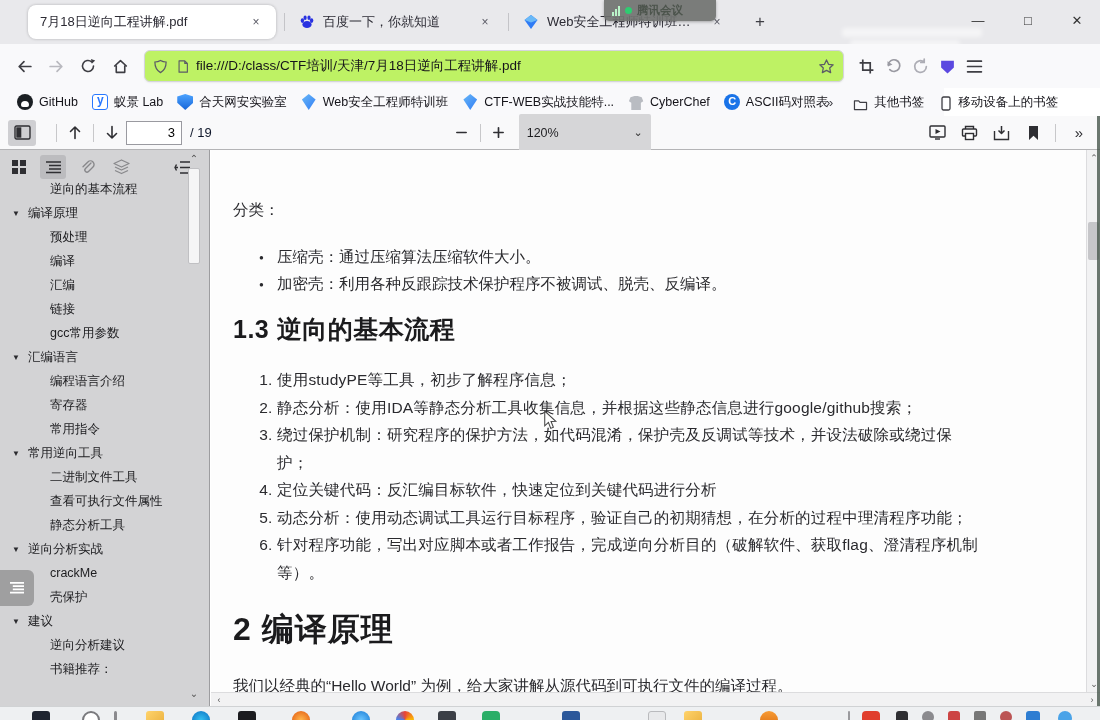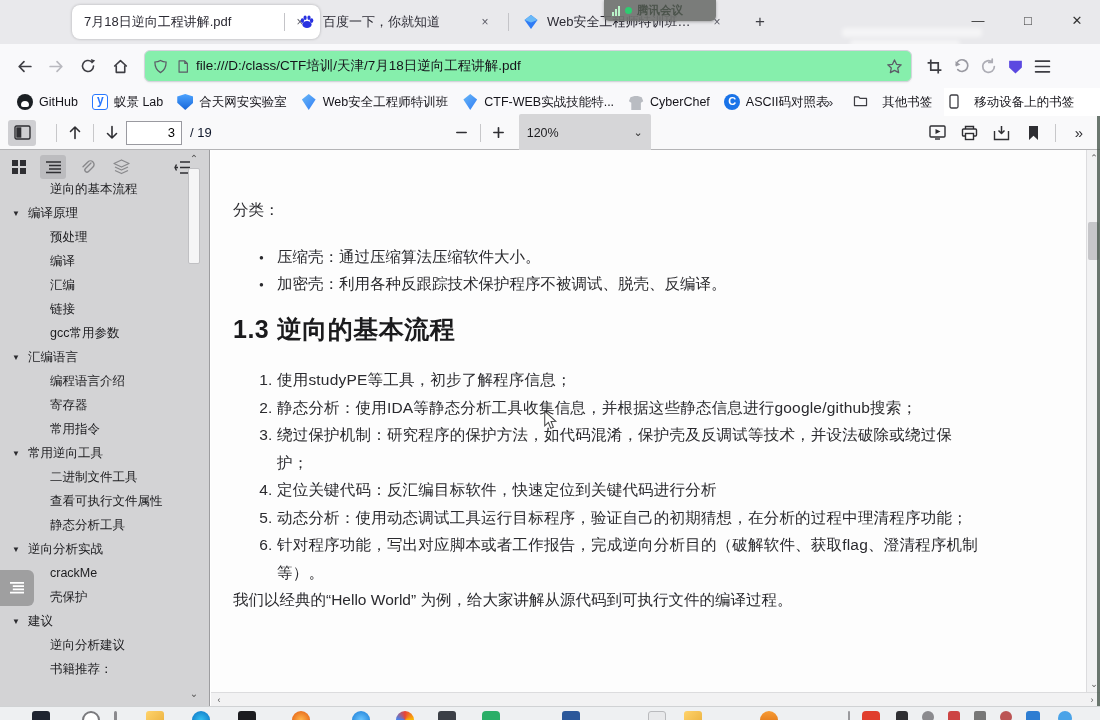--- a/index.html
+++ b/index.html
@@ -4,58 +4,58 @@
 <style>
   * { margin:0; padding:0; box-sizing:border-box; }
   html,body { width:1100px; height:720px; overflow:hidden; }
   body { font-family:"Liberation Sans","DejaVu Sans",sans-serif; position:relative; background:#fff; color:#15141a; }
   .abs { position:absolute; }
   svg { display:block; }
 
   
   #tabbar { left:0; top:0; width:1100px; height:44px; background:#e9e9ec; }
   .tab { position:absolute; top:5px; height:34px; display:flex; align-items:center; padding:0 10px 0 12px; font-size:13px; color:#2b2a33; }
-  .tab.active { background:#fff; border-radius:8px; box-shadow:0 0 3px rgba(0,0,0,.25);margin-left:44px; }
+  .tab.active { background:#fff; border-radius:8px; box-shadow:0 0 3px rgba(0,0,0,.25); }
   .tab .title { flex:1; overflow:hidden; white-space:nowrap; text-overflow:ellipsis; }
   .tab .close { margin-left:10px; color:#5b5b66; font-size:12px; width:20px; height:20px; display:flex; align-items:center; justify-content:center; border-radius:4px; }
   .tab-sep { position:absolute; top:13px; width:1px; height:18px; background:#c4c4c8; }
   .favicon { width:16px; height:16px; margin-right:8px; flex:0 0 16px; }
   .newtab { position:absolute; top:8px; left:746px; width:28px; height:28px; display:flex; align-items:center; justify-content:center; font-size:17px; color:#3e3e44; border-radius:4px; }
   .wctl { position:absolute; top:0; width:46px; height:40px; display:flex; align-items:center; justify-content:center; font-size:13px; color:#333; }
   
   #meet { left:604px; top:0; width:112px; height:21px; background:rgba(112,114,112,.92); border-radius:0 0 5px 5px; display:flex; align-items:center; padding:0 8px; gap:5px; box-shadow:0 1px 3px rgba(0,0,0,.3); }
   #meet .bars { display:flex; align-items:flex-end; gap:1px; height:10px; }
   #meet .bars i { width:2px; background:#baf5c9; display:block; }
   #meet .dot { width:7px; height:7px; border-radius:50%; background:#2ecc71; }
   #meet .mlabel { font-size:11.5px; color:#4c544c; font-weight:bold; }
   #watermark { left:842px; top:28px; width:150px; height:22px; pointer-events:none; }
   #watermark i { display:block; background:rgba(255,255,255,.55); filter:blur(2px); border-radius:3px; }
 
   
   #navbar { left:0; top:44px; width:1100px; height:44px; background:#f9f9fb; display:flex; align-items:center; }
   .navbtn { width:32px; height:32px; display:flex; align-items:center; justify-content:center; border-radius:4px; flex:0 0 auto; }
-  #urlbar { margin-left:8px; width:768px; height:32px; background:#86efac; border:1px solid #d4d4dc; border-radius:6px; display:flex; align-items:center; padding:0 8px; box-shadow:0 1px 2px rgba(0,0,0,.06); }
+  #urlbar { margin-left:8px; width:700px; height:32px; background:#bef264; border:1px solid #d4d4dc; border-radius:6px; display:flex; align-items:center; padding:0 8px; box-shadow:0 1px 2px rgba(0,0,0,.06); }
   #urlbar .url { flex:1; font-size:13.5px; color:#15141a; white-space:nowrap; overflow:hidden; margin-left:6px; }
   .exticons { display:flex; align-items:center; margin-left:14px; gap:10px; }
 
   
   #bmbar { left:0; top:88px; width:944px; height:28px; background:#f9f9fb; display:flex; align-items:center; padding-left:10px; font-size:12.5px; }
   .bm { display:flex; align-items:center; gap:6px; padding:3px 7px; border-radius:4px; color:#15141a; white-space:nowrap; }
   .bm-icon { width:16px; height:16px; flex:0 0 16px; position:relative; }
   .ic-github .bm-icon { background:#1b1f23; border-radius:50%; }
   .ic-github .bm-icon::after { content:""; position:absolute; left:4px; top:7px; width:8px; height:6px; background:#fff; border-radius:4px 4px 2px 2px; }
   .ic-yijing .bm-icon { background:#fff; border:1.5px solid #2878ff; border-radius:3px; }
   .ic-yijing .bm-icon::after { content:"y"; position:absolute; left:4px; top:-2px; color:#2878ff; font-size:12px; font-weight:bold; }
   .ic-shield .bm-icon { background:linear-gradient(#4da3ff,#1565d8); clip-path:polygon(50% 0,100% 15%,100% 55%,50% 100%,0 55%,0 15%); }
   .ic-diamond .bm-icon { background:linear-gradient(135deg,#6ab9f7,#2f7bf5); clip-path:polygon(50% 0,93% 35%,50% 100%,7% 35%); }
   .ic-chef .bm-icon { background:#b9bcc2; clip-path:polygon(20% 100%,20% 55%,5% 45%,15% 20%,40% 12%,60% 12%,85% 20%,95% 45%,80% 55%,80% 100%); }
   .ic-ascii .bm-icon { background:#1a73e8; border-radius:50%; }
   .ic-ascii .bm-icon::after { content:"C"; position:absolute; left:4.5px; top:1px; color:#fff; font-size:11px; font-weight:bold; }
   .bm-chev { margin:0 6px 0 26px; color:#3e3e44; font-size:13px; letter-spacing:-2px; }
-  .bm-right { display:flex; align-items:flex-start; gap:14px; margin-left:16px; }
+  .bm-right { display:flex; align-items:flex-end; gap:6px; margin-left:16px; }
 
   
   #pdfbar { left:0; top:116px; width:1100px; height:34px; background:#f9f9fa; border-bottom:1px solid #b4b4b6; display:flex; align-items:center; }
   .pbtn { width:28px; height:26px; display:flex; align-items:center; justify-content:center; border-radius:3px; flex:0 0 auto; }
   .pbtn.activebtn { background:#cfcfd2; }
   .vsep { width:1px; height:18px; background:#c8c8ca; margin:0 4px; }
   #pageinput { width:56px; height:24px; border:1px solid #9a9aa0; background:#fff; font-size:13px; text-align:right; padding-right:6px; font-family:inherit; }
   #pagecount { font-size:13px; color:#0f172a; margin-left:8px; }
   #zoomsel { width:132px; height:38px; background:#d6d6d8; border-radius:2px; display:flex; align-items:center; padding:15px 8px; font-size:12.5px; color:#1f1f22; }
   #zoomsel .chev { margin-left:auto; font-size:11px; color:#333; }
@@ -499,20 +499,21 @@
     <h2 class="h13">1.3 逆向的基本流程</h2>
     <ol class="steps">
 
     <li>使用studyPE等工具，初步了解程序信息；</li>
         <li>静态分析：使用IDA等静态分析工具收集信息，并根据这些静态信息进行google/github搜索；</li>
         <li>绕过保护机制：研究程序的保护方法，如代码混淆，保护壳及反调试等技术，并设法破除或绕过保护；</li>
         <li>定位关键代码：反汇编目标软件，快速定位到关键代码进行分析</li>
         <li>动态分析：使用动态调试工具运行目标程序，验证自己的初期猜想，在分析的过程中理清程序功能；</li>
         <li>针对程序功能，写出对应脚本或者工作报告，完成逆向分析目的（破解软件、获取flag、澄清程序机制等）。</li>
       </ol>
+    <h1 class="h2c">2 编译原理</h1>
     <p class="para">我们以经典的“Hello World” 为例，给大家讲解从源代码到可执行文件的编译过程。</p>
   </div>
 </div>
 
 <div id="vscroll" class="abs">
   <div class="arr">⌃</div>
   <div id="vthumb"></div>
   <div class="arr dn">⌄</div>
 </div>
 <div id="hscroll" class="abs">

